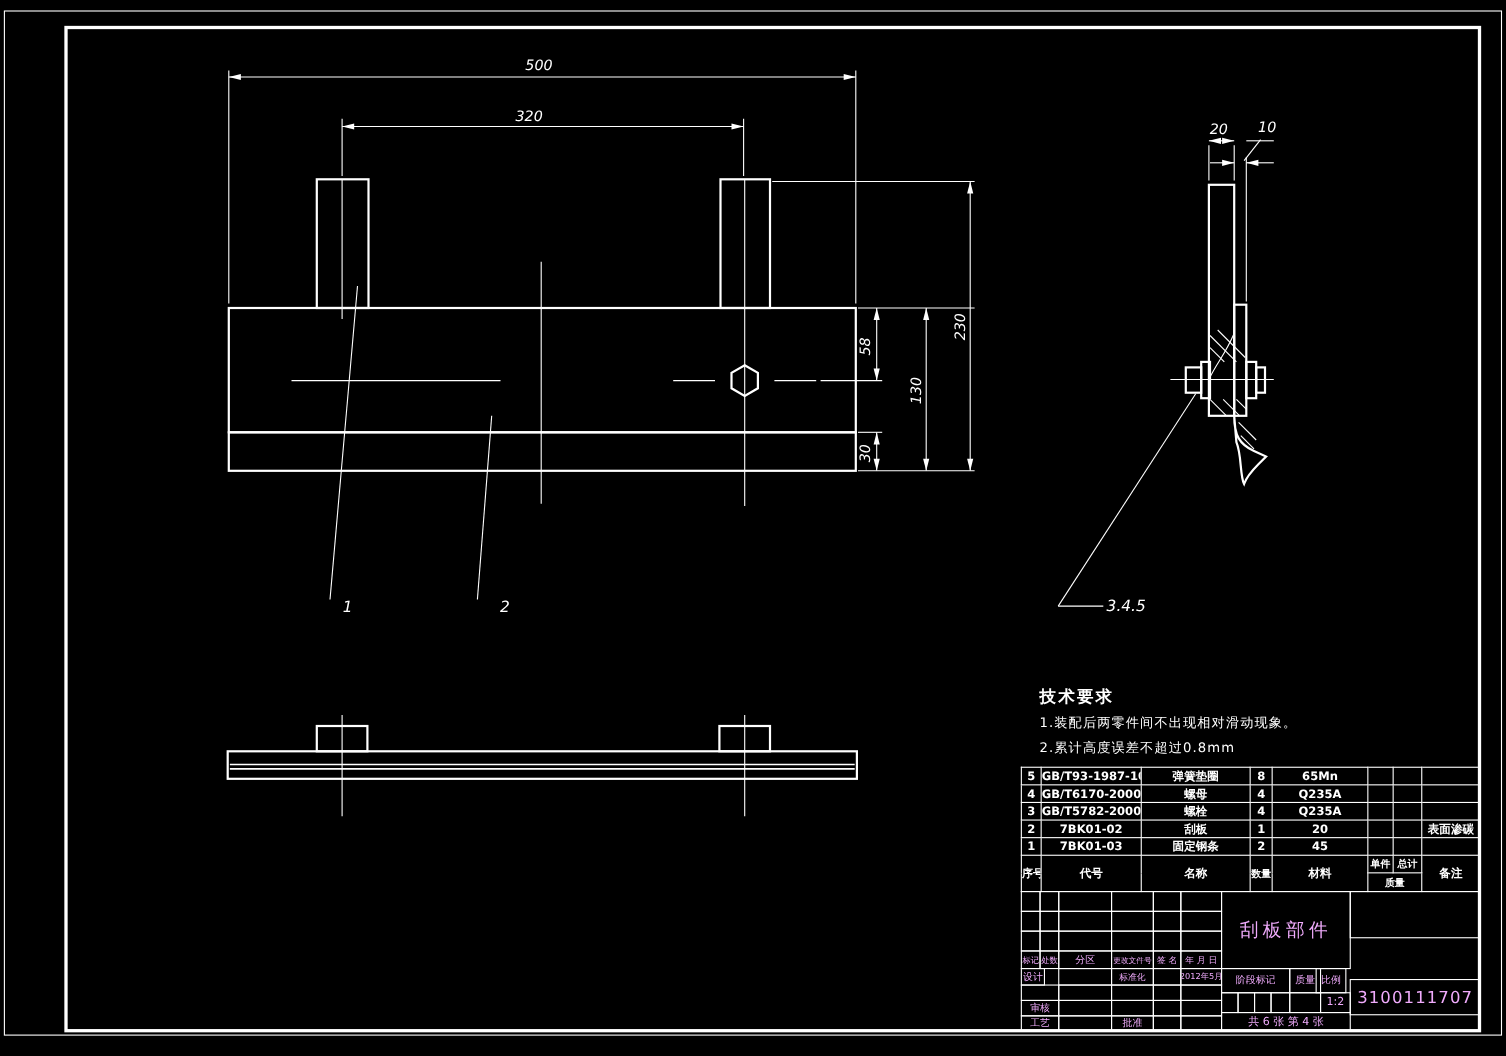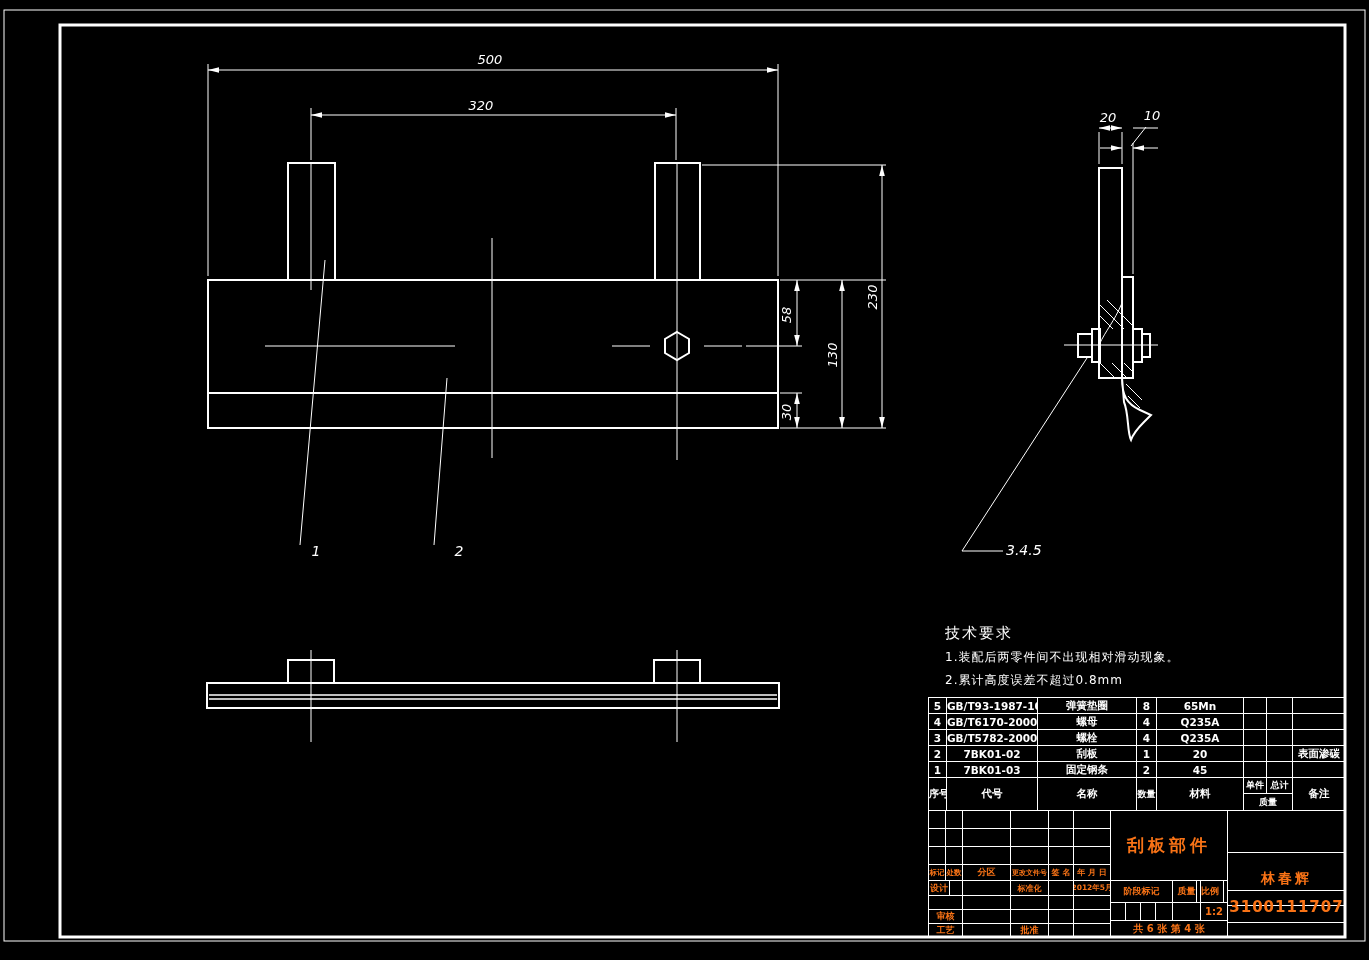--- a/index.html
+++ b/index.html
@@ -3,35 +3,35 @@
 <meta charset="utf-8">
 <style>
   html,body{margin:0;padding:0;background:#000;}
   #sheet{position:relative;width:1369px;height:960px;background:#000;overflow:hidden;
          font-family:"DejaVu Sans",sans-serif;color:#fff;}
   svg text{fill:#fff;stroke:none;font-family:"DejaVu Sans",sans-serif;}
   .dimtxt{font-style:italic;font-size:13px;}
   .baltxt{font-style:italic;font-size:14px;}
   
   .tech{position:absolute;left:945px;top:624px;width:330px;}
-  .tech .hd{font-size:15px;font-weight:normal;letter-spacing:2px;}
+  .tech .hd{font-size:15px;font-weight:bold;letter-spacing:2px;}
   .tech .it{font-size:12px;font-weight:normal;margin-top:6px;letter-spacing:1px;}
   
   table.bom{position:absolute;left:928px;top:697px;width:417px;border-collapse:collapse;
             table-layout:fixed;}
   table.bom td{border:1px solid #fff;color:#fff;text-align:center;vertical-align:middle;
                font-size:10.5px;font-weight:bold;padding:0;overflow:hidden;white-space:nowrap;}
   table.bom tr.r{height:16px;}
   table.bom tr.h1{height:16px;}
   table.bom tr.h2{height:17px;}
   
   #tblock{position:absolute;left:928px;top:810px;width:418px;height:128px;}
   #tblock .tc{position:absolute;border:1px solid #fff;box-sizing:border-box;display:flex;
-              align-items:center;justify-content:center;color:#f97316;font-size:9px;
-              font-weight:bold;white-space:nowrap;overflow:hidden;}
+              align-items:center;justify-content:center;color:#f0abfc;font-size:9px;
+              font-weight:normal;white-space:nowrap;overflow:hidden;}
 </style>
 </head>
 <body>
 
 <div id="sheet">
 
 <svg width="1369" height="960" viewBox="0 0 1369 960" style="position:absolute;left:0;top:0">
 
   <g stroke="#fff" fill="none">
     <rect x="4" y="10" width="1361" height="931" stroke-width="1"></rect>
@@ -305,17 +305,16 @@
   <div class="tc" style="left:268px;top:70px;width:28px;height:23px">比例</div>
   <div class="tc" style="left:182px;top:92px;width:16px;height:19px"></div>
   <div class="tc" style="left:197px;top:92px;width:16px;height:19px"></div>
   <div class="tc" style="left:212px;top:92px;width:16px;height:19px"></div>
   <div class="tc" style="left:227px;top:92px;width:18px;height:19px"></div>
   <div class="tc" style="left:244px;top:92px;width:29px;height:19px"></div>
   <div class="tc" style="left:272px;top:92px;width:28px;height:19px;font-size:10px">1:2</div>
   <div class="tc" style="left:182px;top:110px;width:118px;height:18px;font-size:10px">共 6 张  第 4 张</div>
 
   <div class="tc" style="left:299px;top:0;width:119px;height:43px"></div>
-  <div class="tc" style="left:299px;top:42px;width:119px;height:54px;font-size:14px;letter-spacing:3px">林春辉</div>
   <div class="tc" style="left:299px;top:80px;width:119px;height:33px;font-size:15px;letter-spacing:1px">3100111707</div>
 </div>
 
 </div>
 
 </body></html>

